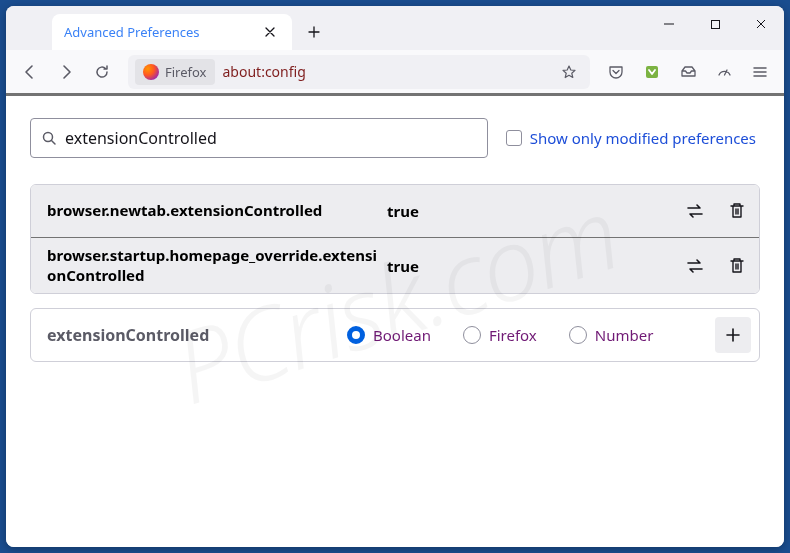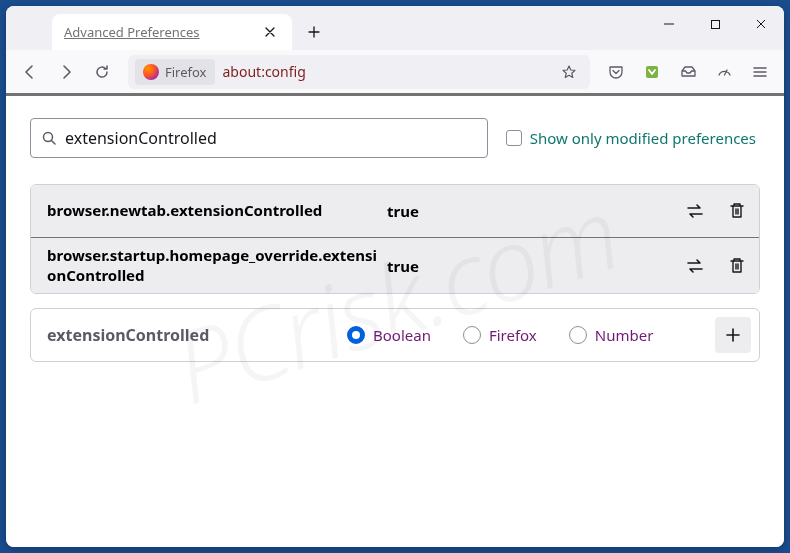--- a/index.html
+++ b/index.html
@@ -1,40 +1,40 @@
 <!DOCTYPE html>
 <html><head>
 <meta charset="utf-8">
 <style>
   * { box-sizing: border-box; margin: 0; padding: 0; font-family: system-ui, -apple-system, "Segoe UI", sans-serif; }
   body { background: #1a4d8f; width: 790px; height: 553px; overflow: hidden; }
   .window { position: absolute; top: 6px; left: 6px; right: 6px; bottom: 6px; background: #f0f0f4; border-radius: 8px; overflow: hidden; display: flex; flex-direction: column; box-shadow: 0 2px 8px rgba(0,0,0,0.3); }
   
   .titlebar { height: 44px; background: #f0f0f4; display: flex; align-items: flex-end; padding-left: 46px; }
-  .tab { background: #fff; height: 36px; min-width: 240px; border-radius: 8px 8px 0 0; display: flex; align-items: center; padding: 0 12px; font-size: 13px; color: #737373; position: relative; text-decoration: underline; }
+  .tab { background: #fff; height: 36px; min-width: 240px; border-radius: 8px 8px 0 0; display: flex; align-items: center; padding: 0 12px; font-size: 13px; color: #3b82f6; position: relative; }
   .tab .spacer { flex: 1; }
   .tab-close { width: 20px; height: 20px; display: flex; align-items: center; justify-content: center; border-radius: 4px; }
   .newtab-btn { width: 32px; height: 32px; display: flex; align-items: center; justify-content: center; margin-left: 6px; margin-bottom: 2px; border-radius: 4px; }
   .win-controls { position: absolute; right: 0; top: 0; display: flex; }
   .win-btn { width: 46px; height: 36px; display: flex; align-items: center; justify-content: center; }
   
   .toolbar { height: 46px; background: #f9f9fb; display: flex; align-items: center; padding: 0 8px; gap: 4px; border-bottom: 3px solid #737373; }
   .tb-btn { width: 32px; height: 32px; display: flex; align-items: center; justify-content: center; border-radius: 4px; color: #5b5b66; }
   .urlbar { flex: 1; height: 34px; background: #f0f0f4; border-radius: 6px; display: flex; align-items: center; padding: 0 6px; margin: 0 6px; border: 1px solid transparent; }
   .urlbar-identity { display: flex; align-items: center; gap: 6px; padding: 4px 8px; border-radius: 4px; background: rgba(0,0,0,0.05); margin-right: 8px; }
   .fx-logo { width: 16px; height: 16px; border-radius: 50%; background: radial-gradient(circle at 30% 30%, #ff9500, #ff5722 40%, #9c27b0 80%); position: relative; }
   .urlbar-identity-label { font-size: 13px; color: #5b5b66; }
   .urlbar-input { flex: 1; font-size: 14px; color: #7f1d1d; padding: 2px 0; }
   
   .content { flex: 1; background: #fff; overflow: auto; padding: 22px 24px; }
   
   .search-row { display: flex; align-items: center; gap: 18px; margin-bottom: 26px; }
   .search-box { flex: 1; height: 40px; border: 1px solid #8f8f9d; border-radius: 4px; display: flex; align-items: center; padding: 0 10px; background: #fff; }
   .search-box input { border: none; outline: none; font-size: 16px; flex: 1; color: #15141a; background: transparent; }
-  .check-row { display: flex; align-items: center; gap: 8px; font-size: 15px; color: #0f766e; padding-right: 4px; }
+  .check-row { display: flex; align-items: center; gap: 8px; font-size: 15px; color: #1d4ed8; padding-right: 4px; }
   .checkbox { width: 16px; height: 16px; border: 1px solid #8f8f9d; border-radius: 3px; background: #fff; }
   
   .pref-table { border: 1px solid #cfcfd8; border-radius: 6px; overflow: hidden; }
   .pref-row { display: flex; align-items: center; min-height: 44px; padding: 8px 4px 8px 16px; gap: 10px; font-size: 15px; }
   .pref-row.modified { background: #ededf0; font-weight: 700; }
   .pref-row + .pref-row { border-top: 1px solid #737373; }
   .pref-name { width: 330px; word-break: break-all; line-height: 1.3; }
   .pref-value { flex: 1; }
   .pref-actions { display: flex; gap: 6px; }
   .icon-btn { width: 36px; height: 36px; display: flex; align-items: center; justify-content: center; border-radius: 4px; border: 1px solid transparent; }

